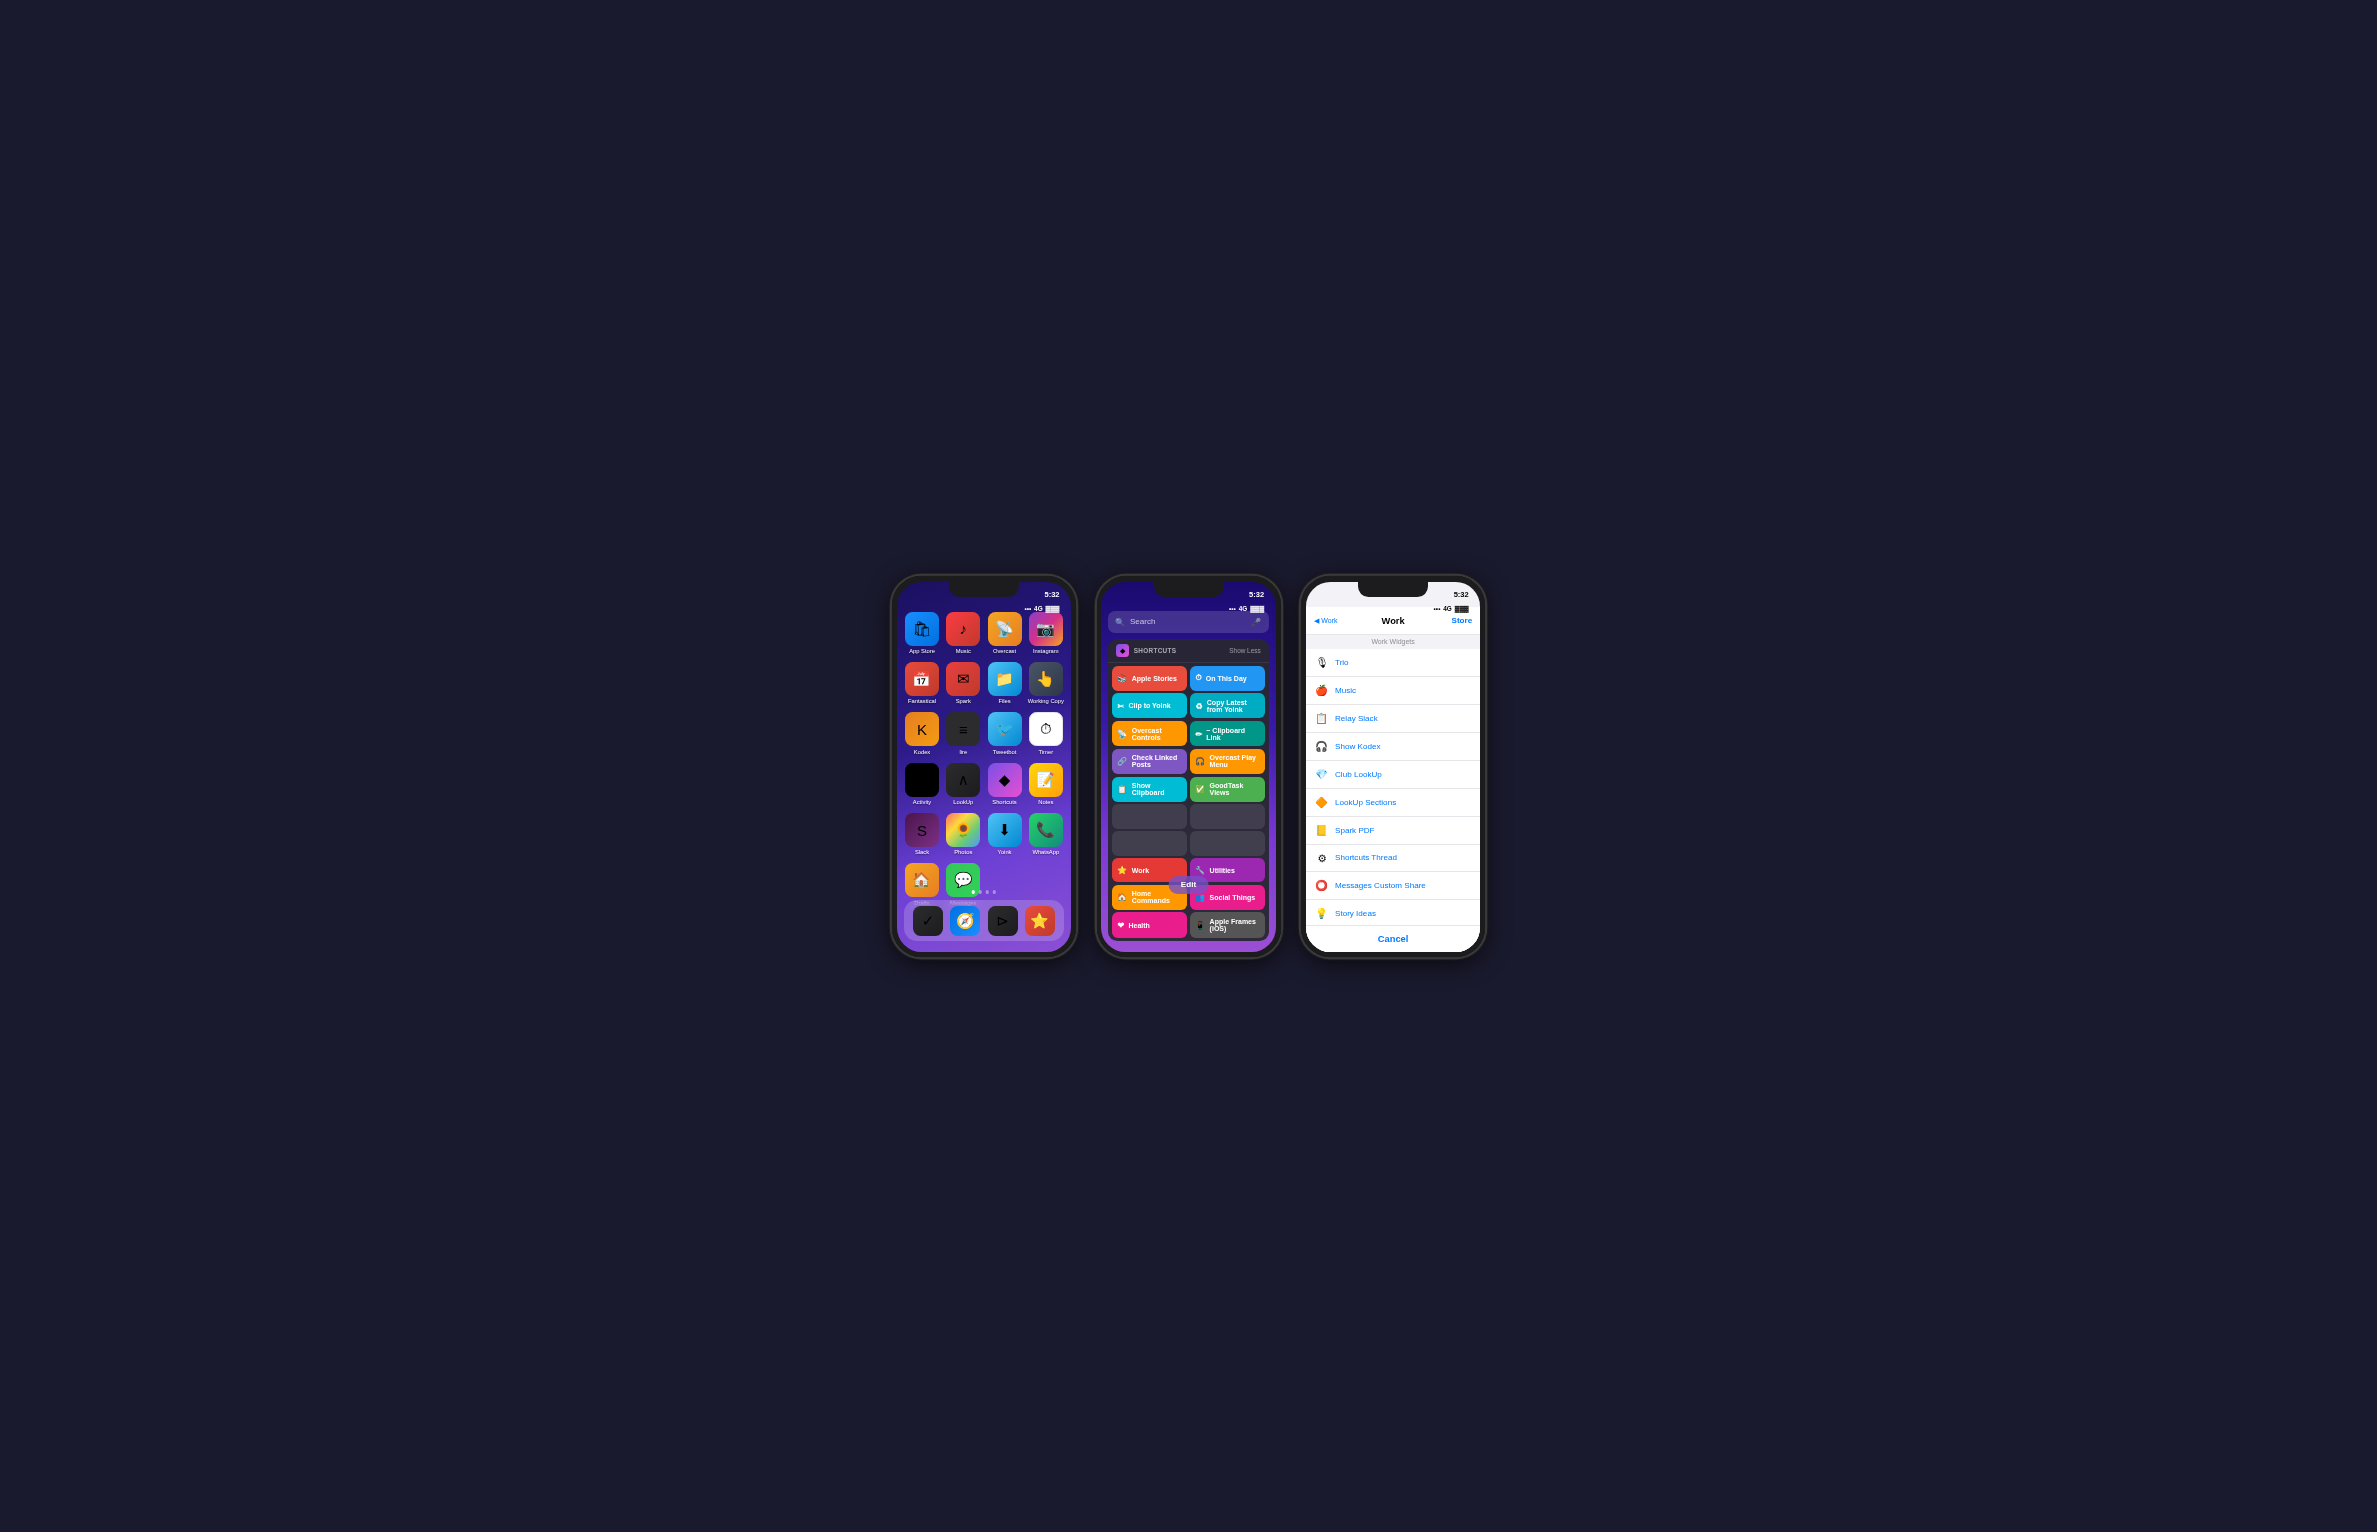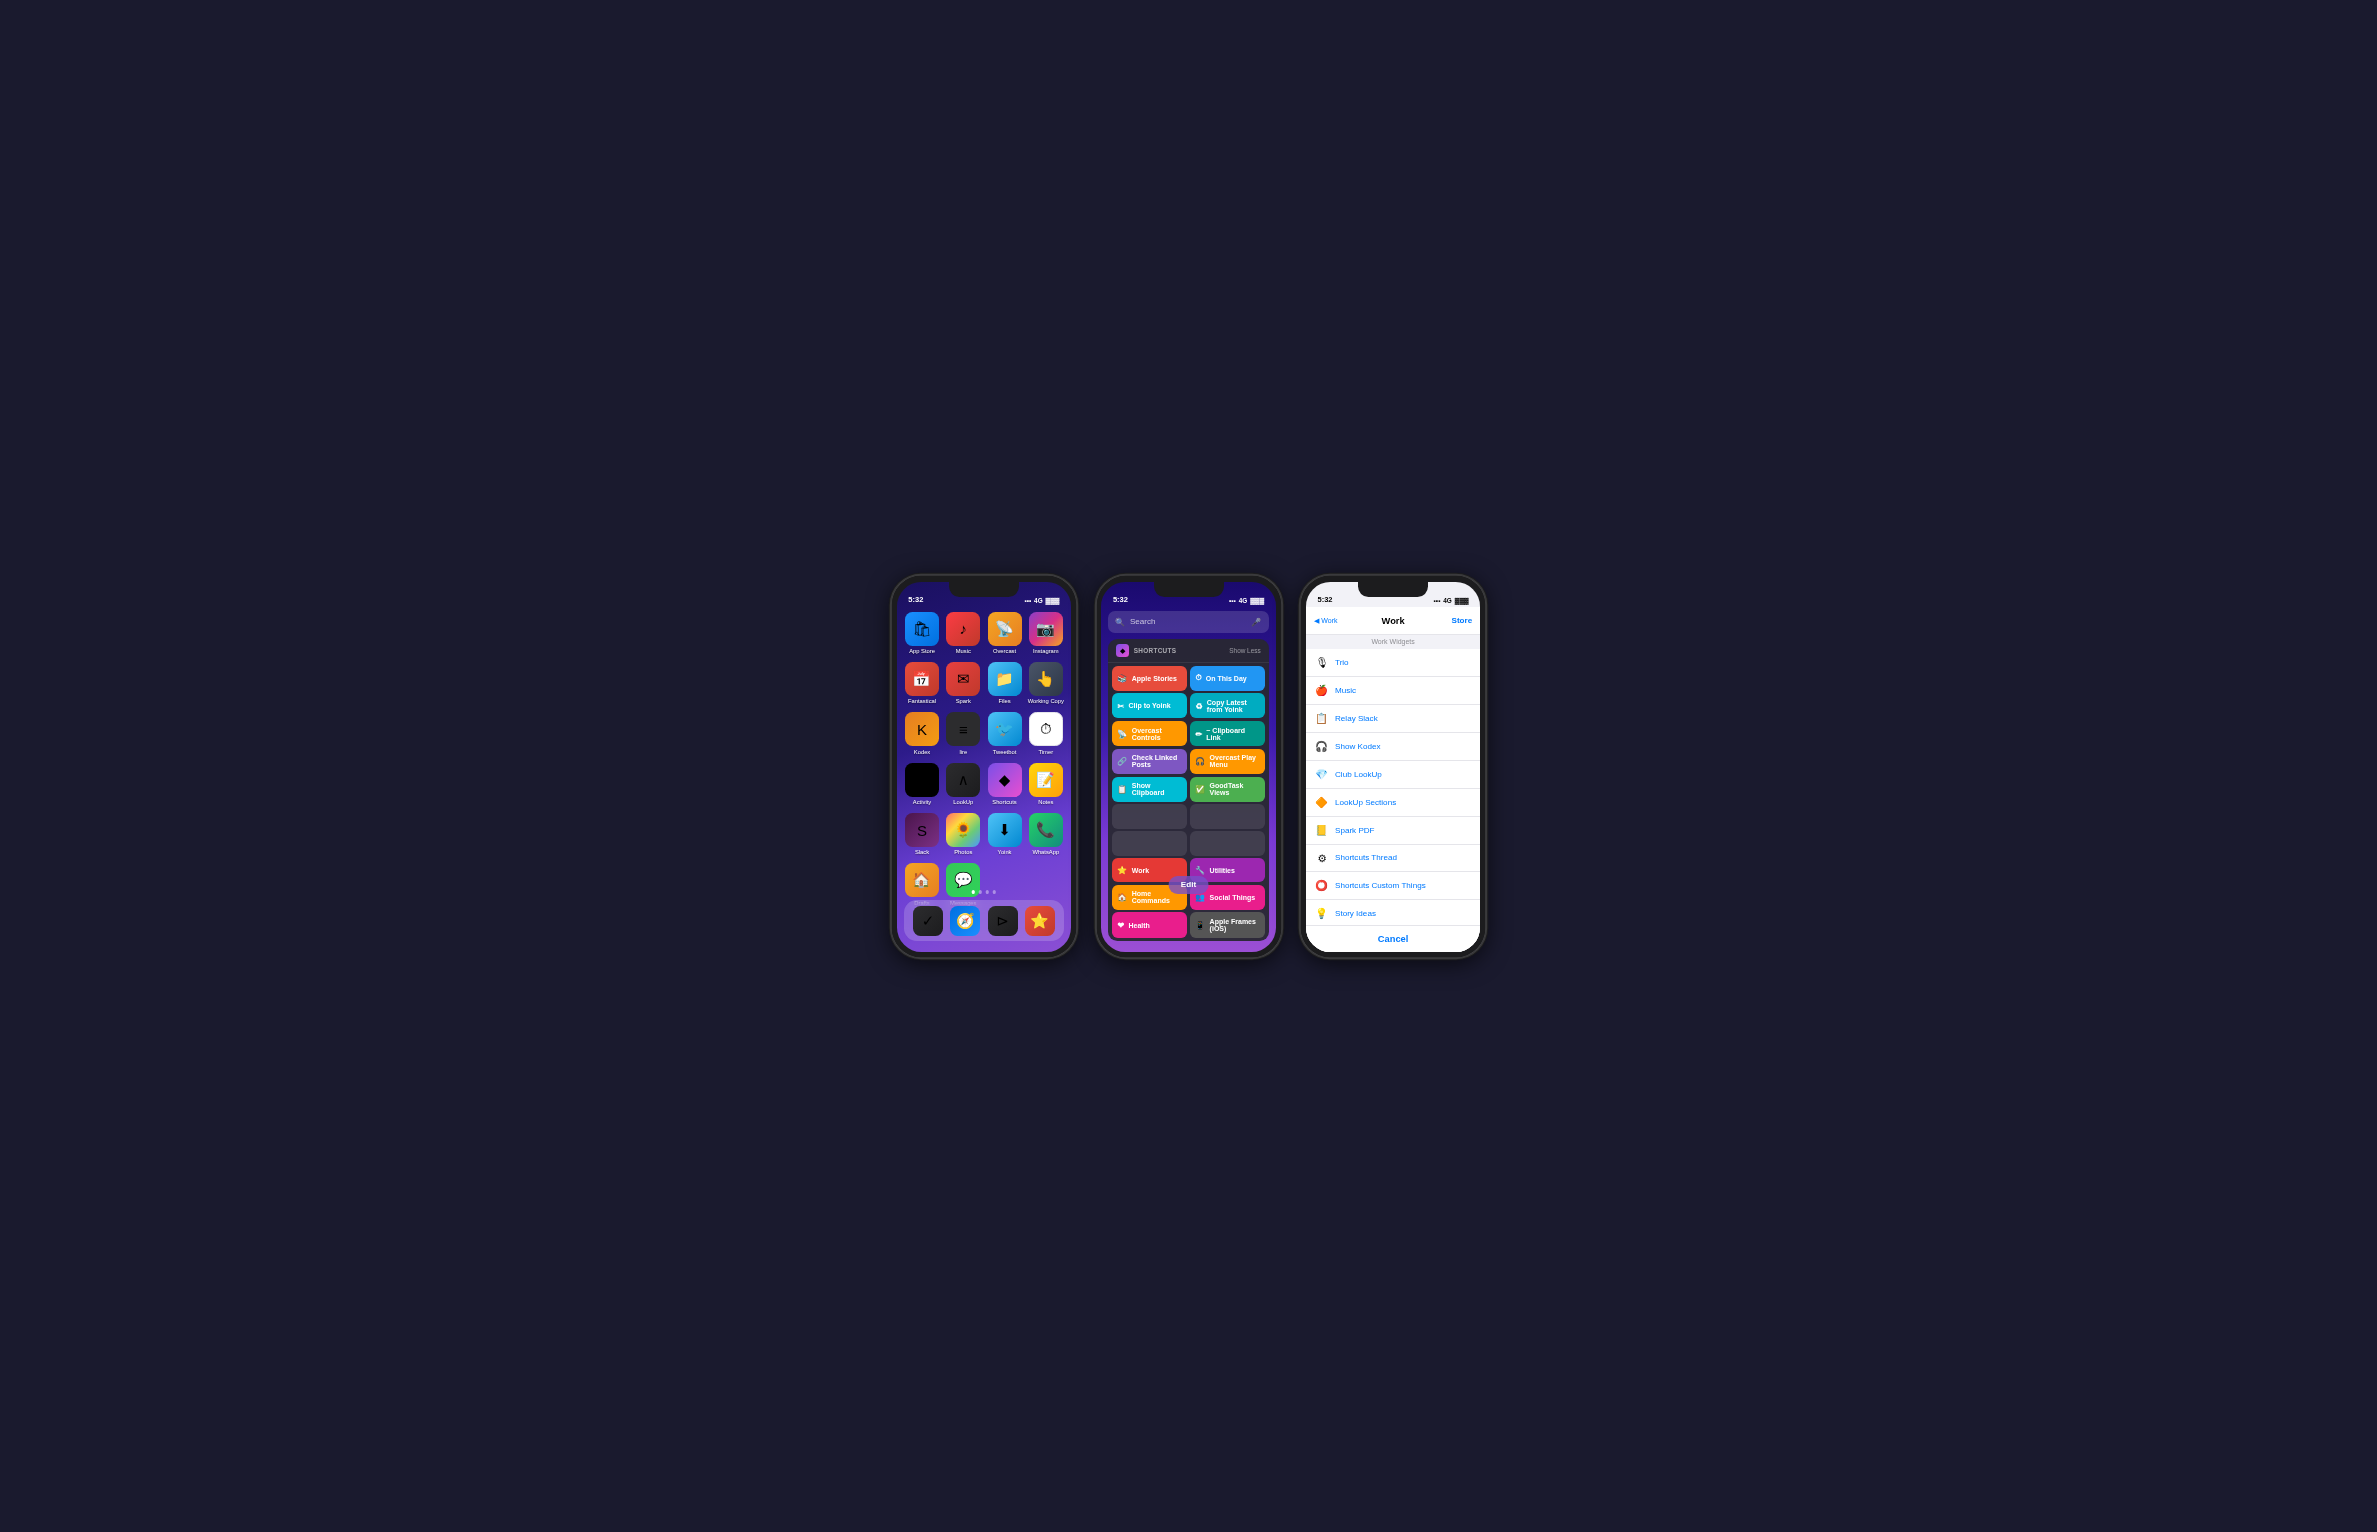--- a/index.html
+++ b/index.html
@@ -36,30 +36,31 @@
       top: 0; left: 50%; transform: translateX(-50%);
       width: 70px; height: 15px;
       background: #1c1c1e;
       border-radius: 0 0 10.4px 10.4px;
       z-index: 100;
     }
 
     
     .status-bar {
       position: absolute;
-      top: 0; left: 0; right: 0;
+      top: 8px; left: 0; right: 0;
       height: 25.5px;
       display: flex;
       align-items: flex-end;
       justify-content: space-between;
       padding: 0 11.6px 3.5px;
       z-index: 50;
       color: white;
       font-size: 7.5px;
       font-weight: 600;
+      flex-direction: column;
     }
     .status-bar.dark { color: #000; }
     .status-right {
       display: flex;
       align-items: center;
       gap: 2.9px;
       font-size: 6.4px;
     }
 
     
@@ -622,21 +623,21 @@
           <div class="work-item">
     <span class="work-item-icon">📒</span>
     <span class="work-item-label">Spark PDF</span>
   </div>
           <div class="work-item">
     <span class="work-item-icon">⚙</span>
     <span class="work-item-label">Shortcuts Thread</span>
   </div>
           <div class="work-item">
     <span class="work-item-icon">⭕</span>
-    <span class="work-item-label">Shortcuts Custom Things</span>
+    <span class="work-item-label">Messages Custom Share</span>
   </div>
           <div class="work-item">
     <span class="work-item-icon">💡</span>
     <span class="work-item-label">Story Ideas</span>
   </div>
           <div class="work-item">
     <span class="work-item-icon">🧑‍💻</span>
     <span class="work-item-label">Shortcut Ideas</span>
   </div>
           <div class="work-item">

